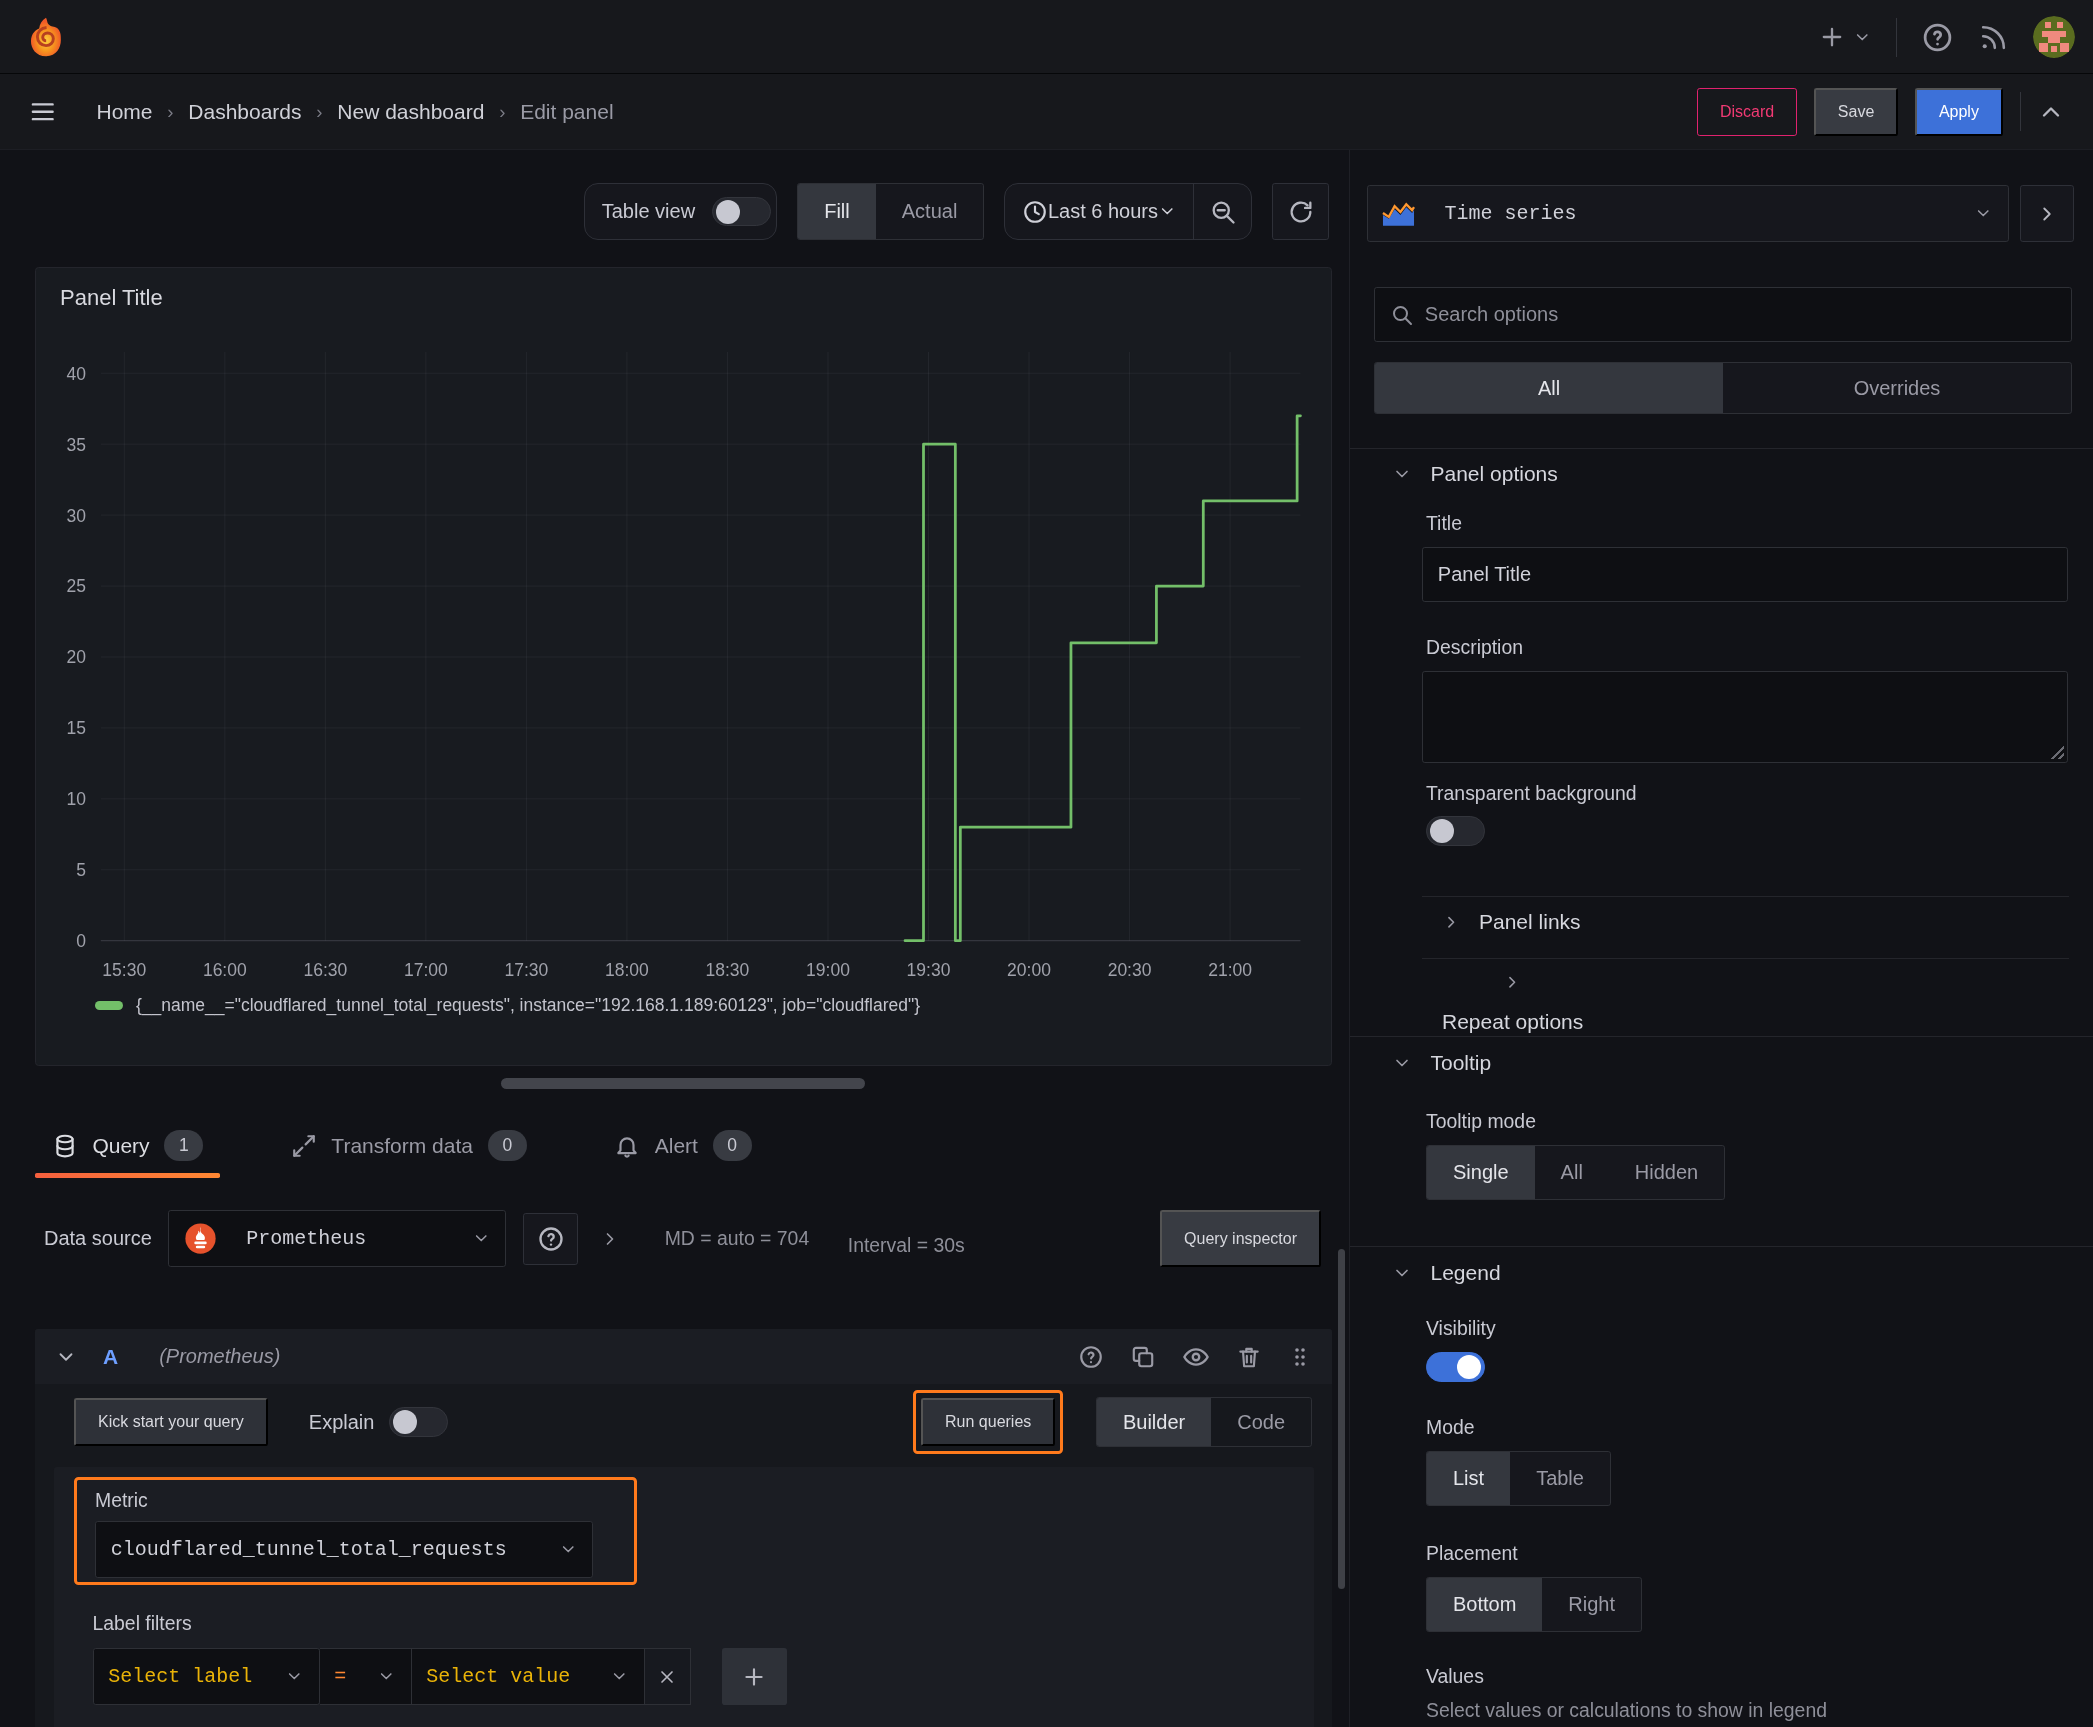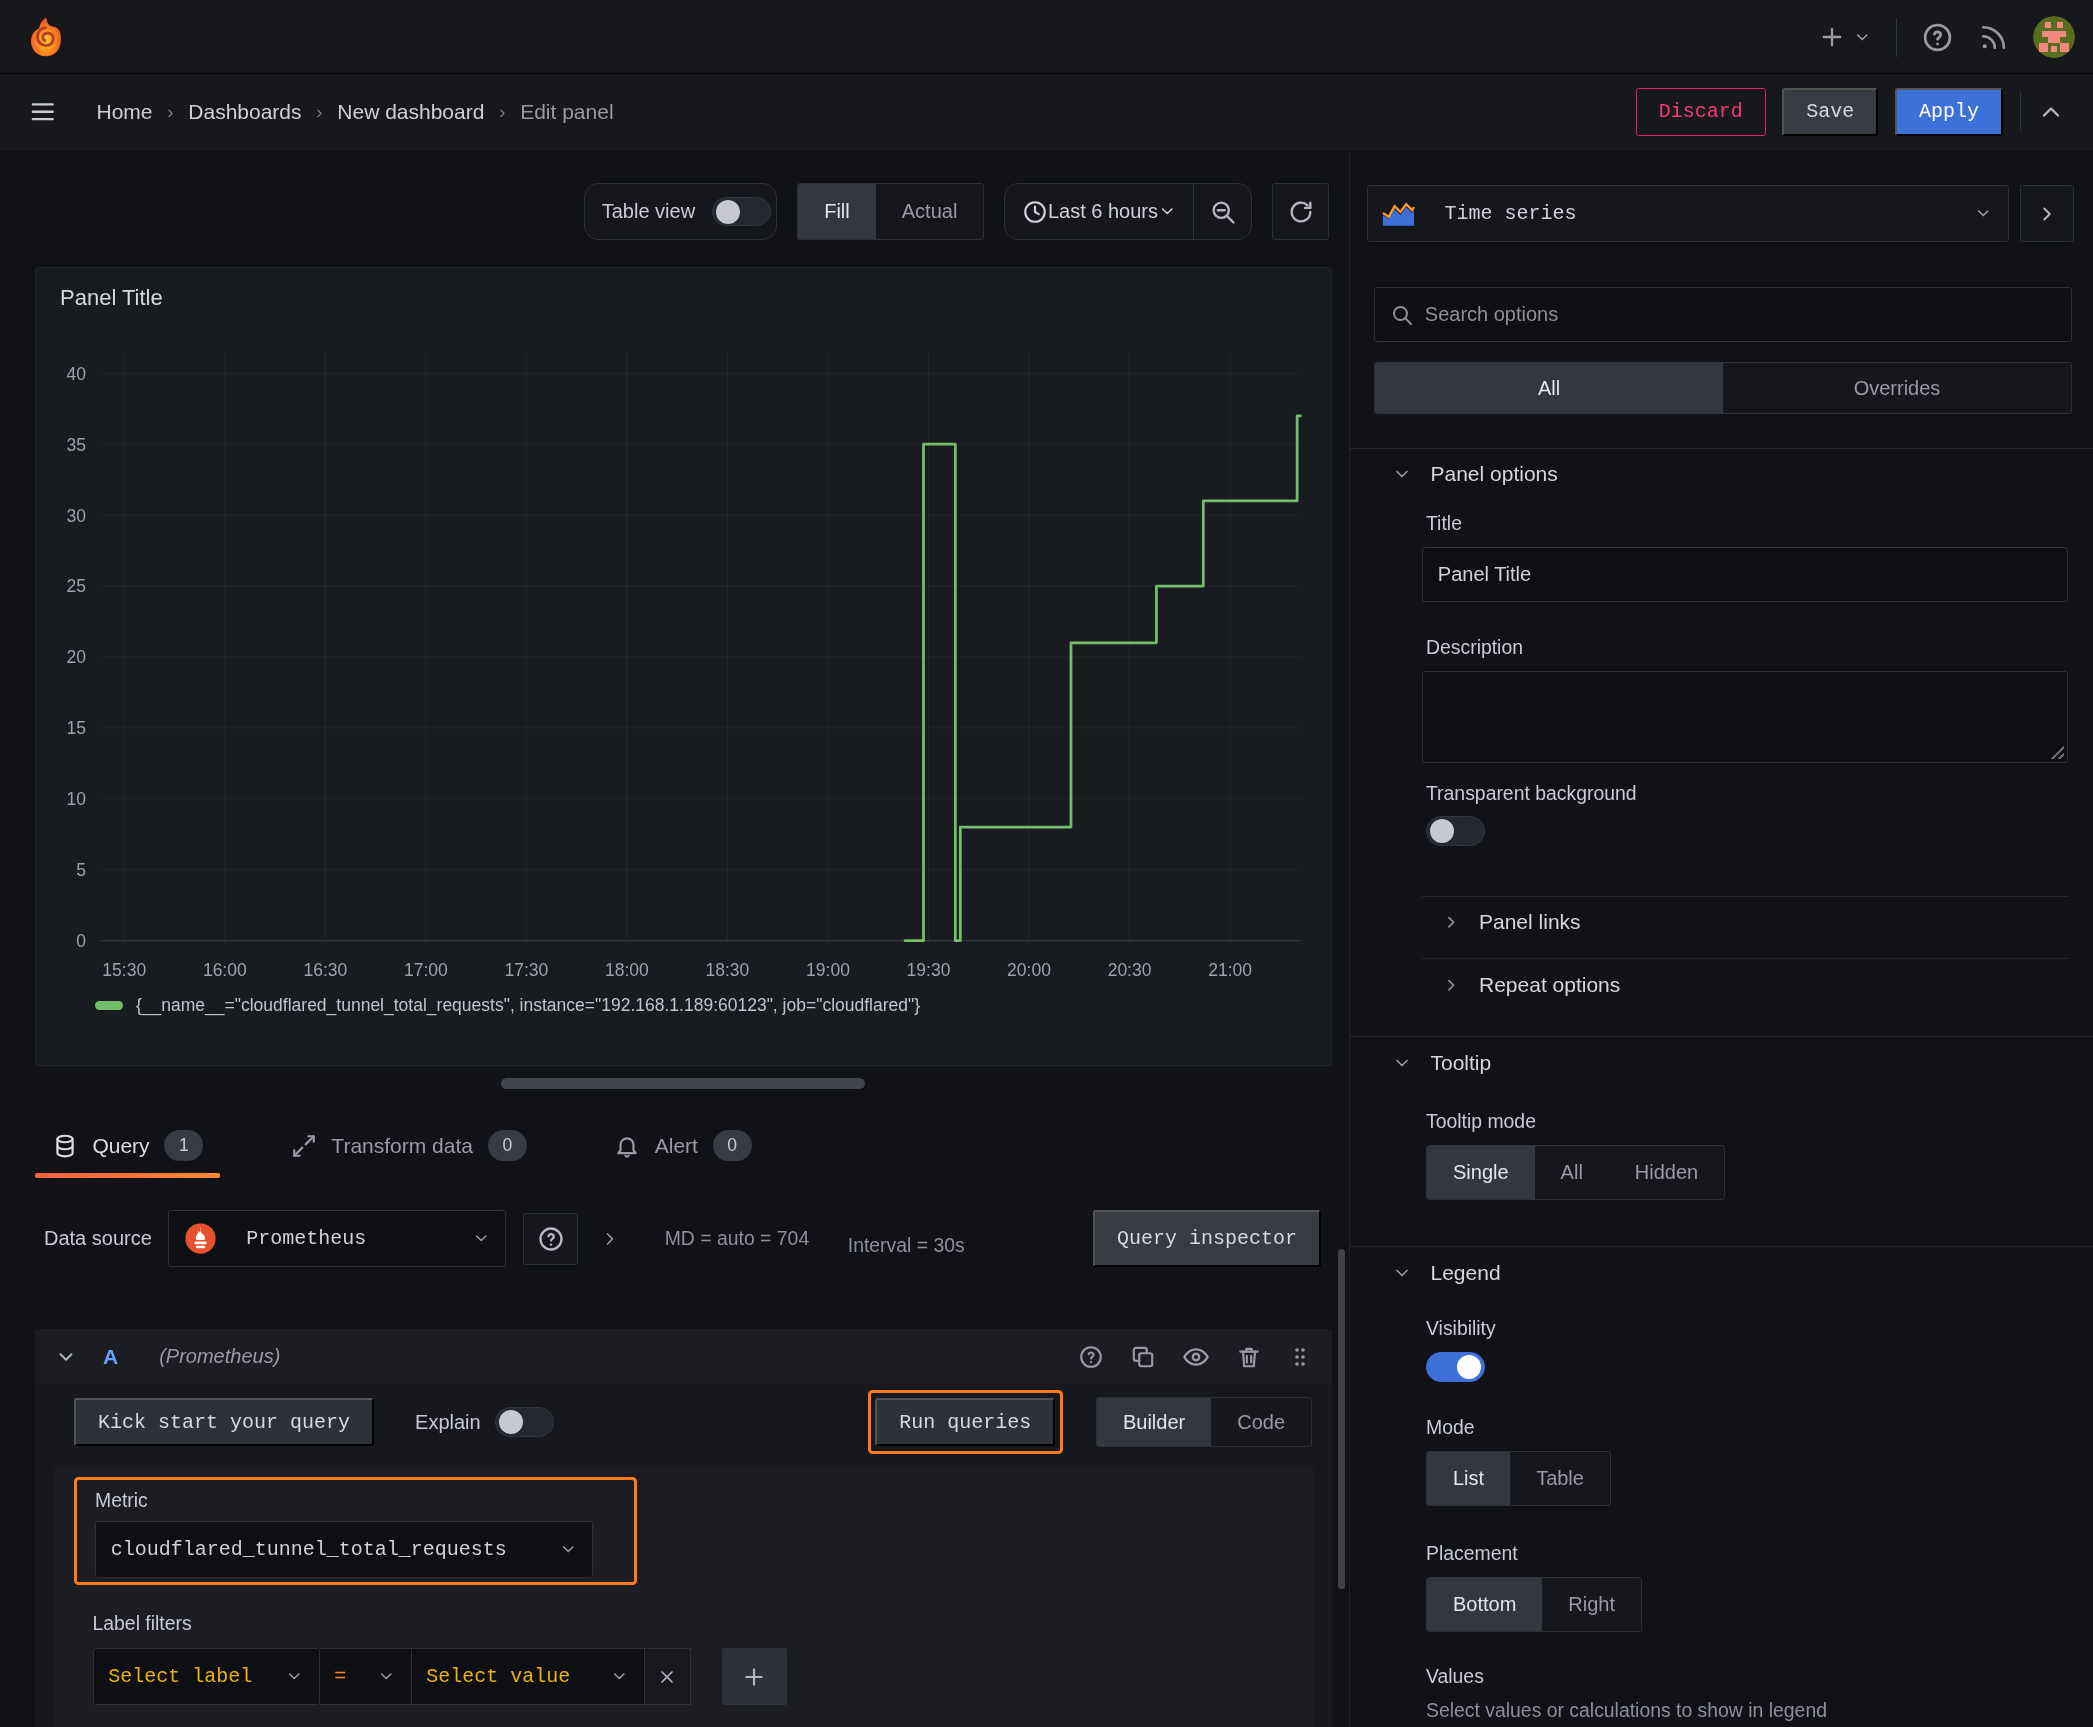--- a/index.html
+++ b/index.html
@@ -27,21 +27,21 @@
 
   
   #breadbar { position:absolute; left:0; top:74px; width:2093px; height:76px;
     background:#17181c; border-bottom:0.9px solid #1d1e24;
     display:flex; align-items:center; padding:0 28px; }
   .crumb { font-size:21px; color:#d0d1d8; }
   .crumb.current { color:#9a9aa5; }
   .crumb-sep { color:#7a7b85; margin:0 14.8px; font-size:18.5px; }
   #bread-actions { margin-left:auto; display:flex; align-items:center; gap:16.6px; }
   .btn { display:inline-flex; align-items:center; justify-content:center;
-    height:48px; padding:0 22px; border-radius:2.8px; font-size:20px; cursor:default;font-family:Liberation Mono, monospace; }
+    height:48px; padding:0 22px; border-radius:2.8px; font-size:16px; cursor:default; }
   .btn-outline-red { border:0.9px solid #e0226e; color:#f23a74; background:transparent; }
   .btn-sec { background:#383b42; color:#d8d9df; }
   .btn-blue { background:#3d71d9; color:#ffffff; }
 
   
   #main { position:absolute; left:0; top:150px; width:2093px; height:1578px; display:flex; }
   #leftpane { position:relative; width:1350px; height:1578px; border-right:0.9px solid #1f2026; overflow:hidden; }
   #sidebar { position:relative; flex:1; height:1578px; overflow:hidden; }
 
   
@@ -519,21 +519,21 @@
       </span>
 
     <span class="sb-div" style="left:72px;right:24px;top:746px;"></span>
     <div class="sb-collapsed" style="left:92px;top:760px;">
       <svg class="ic" width="18.5" height="18.5" viewBox="0 0 24 24" style="color:#9a9aa5;">
           <path d="M9 6l6 6-6 6"></path>
         </svg>
       <span>Panel links</span>
     </div>
     <span class="sb-div" style="left:72px;right:24px;top:808px;"></span>
-    <div class="sb-collapsed" style="left:92px;top:823px;">
+    <div class="sb-collapsed" style="left:92px;top:823px;flex-direction:column;">
       <svg class="ic" width="18.5" height="18.5" viewBox="0 0 24 24" style="color:#9a9aa5;">
           <path d="M9 6l6 6-6 6"></path>
         </svg>
       <span>Repeat options</span>
     </div>
     <span class="sb-div" style="left:0;right:0;top:886px;"></span>
 
     <div class="sb-header" style="left:42px;top:901px;">
       <svg class="ic" width="20" height="20" viewBox="0 0 24 24" style="color:#9a9aa5;">
           <path d="M6 9l6 6 6-6"></path>

